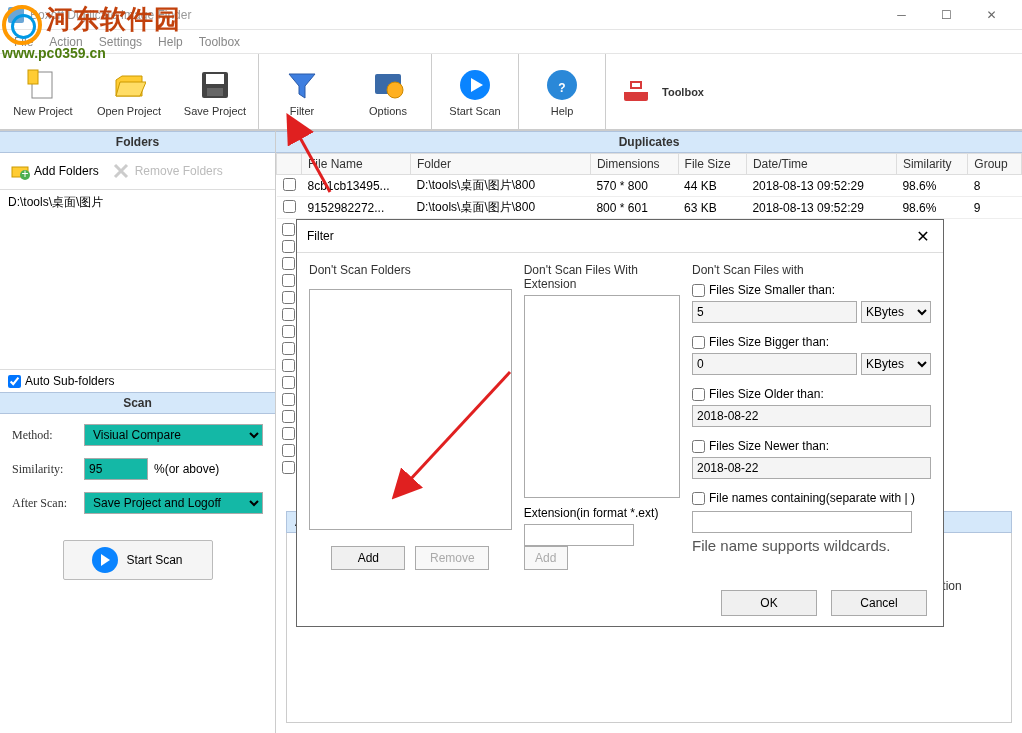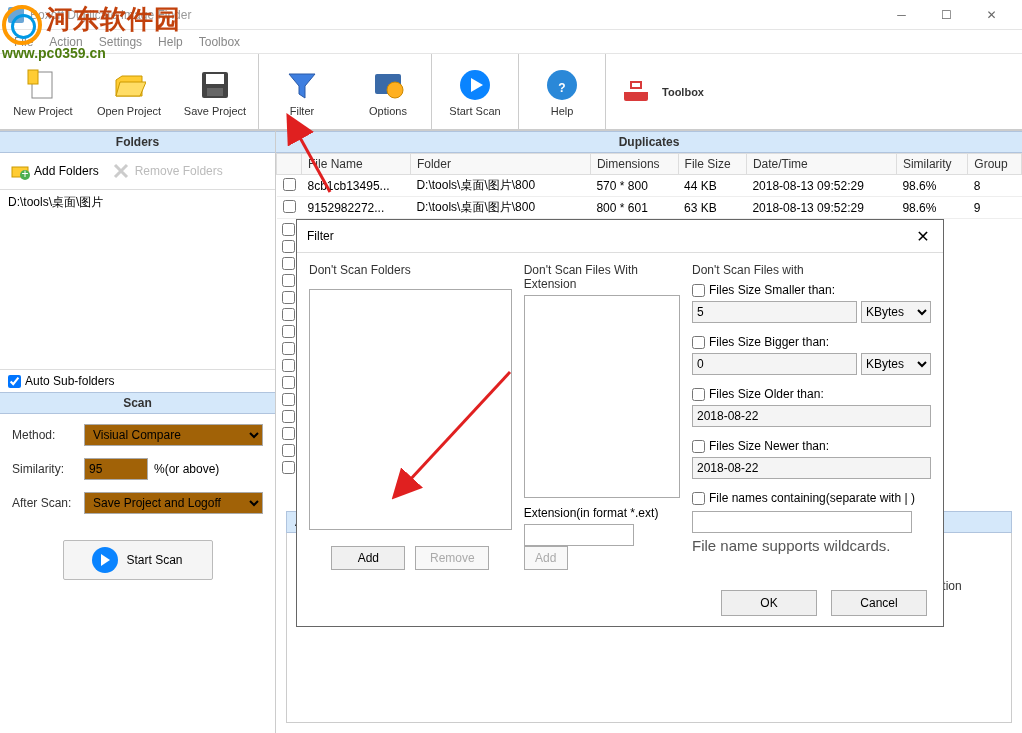--- a/index.html
+++ b/index.html
@@ -44,22 +44,22 @@
 .folder-btn { display: flex; align-items: center; gap: 4px; padding: 2px 4px; cursor: pointer; }
 .folder-btn.disabled { color: #bbb; }
 .folder-btn .icn { width: 20px; height: 20px; }
 .folder-list { flex: 0 0 180px; padding: 4px 8px; border-bottom: 1px solid #ddd; overflow: auto; }
 
 .scan-sub { padding: 4px 8px; display: flex; align-items: center; gap: 4px; }
 
 
 .scan-form { padding: 10px 12px; display: flex; flex-direction: column; gap: 12px; }
 .form-row { display: flex; align-items: center; gap: 6px; }
-.form-row label { width: 66px; color: #333; }
-.form-row select, .form-row input[type=text] { border: 1px solid #aaa; padding: 2px 4px; height: 22px; background:#a16207;}
+.form-row label { width: 66px; color: #333; font-family: Liberation Serif, serif; }
+.form-row select, .form-row input[type=text] { border: 1px solid #aaa; padding: 2px 4px; height: 22px; background:#14b8a6;}
 .form-row select.wide { flex: 1; }
 .form-row .spin { width: 64px; }
 .start-scan-btn { margin: 14px auto 0; width: 150px; height: 40px; border: 1px solid #bbb; background: #f5f5f5; display: flex; align-items: center; justify-content: center; gap: 8px; cursor: pointer; border-radius: 2px; }
 .start-scan-btn .play { width: 26px; height: 26px; border-radius: 50%; background: #0a84ff; display:flex;align-items:center;justify-content:center;color:#fff;}
 
 
 .dup-table { border-collapse: collapse; width: 100%; }
 .dup-table th { background: #f8f8f8; text-align: left; padding: 3px 6px; border: 1px solid #ddd; font-weight: normal; color: #333; }
 .dup-table td { padding: 2px 6px; border-bottom: 1px solid #eee; }
 .dup-table .chk-col { width: 22px; text-align: center; }

